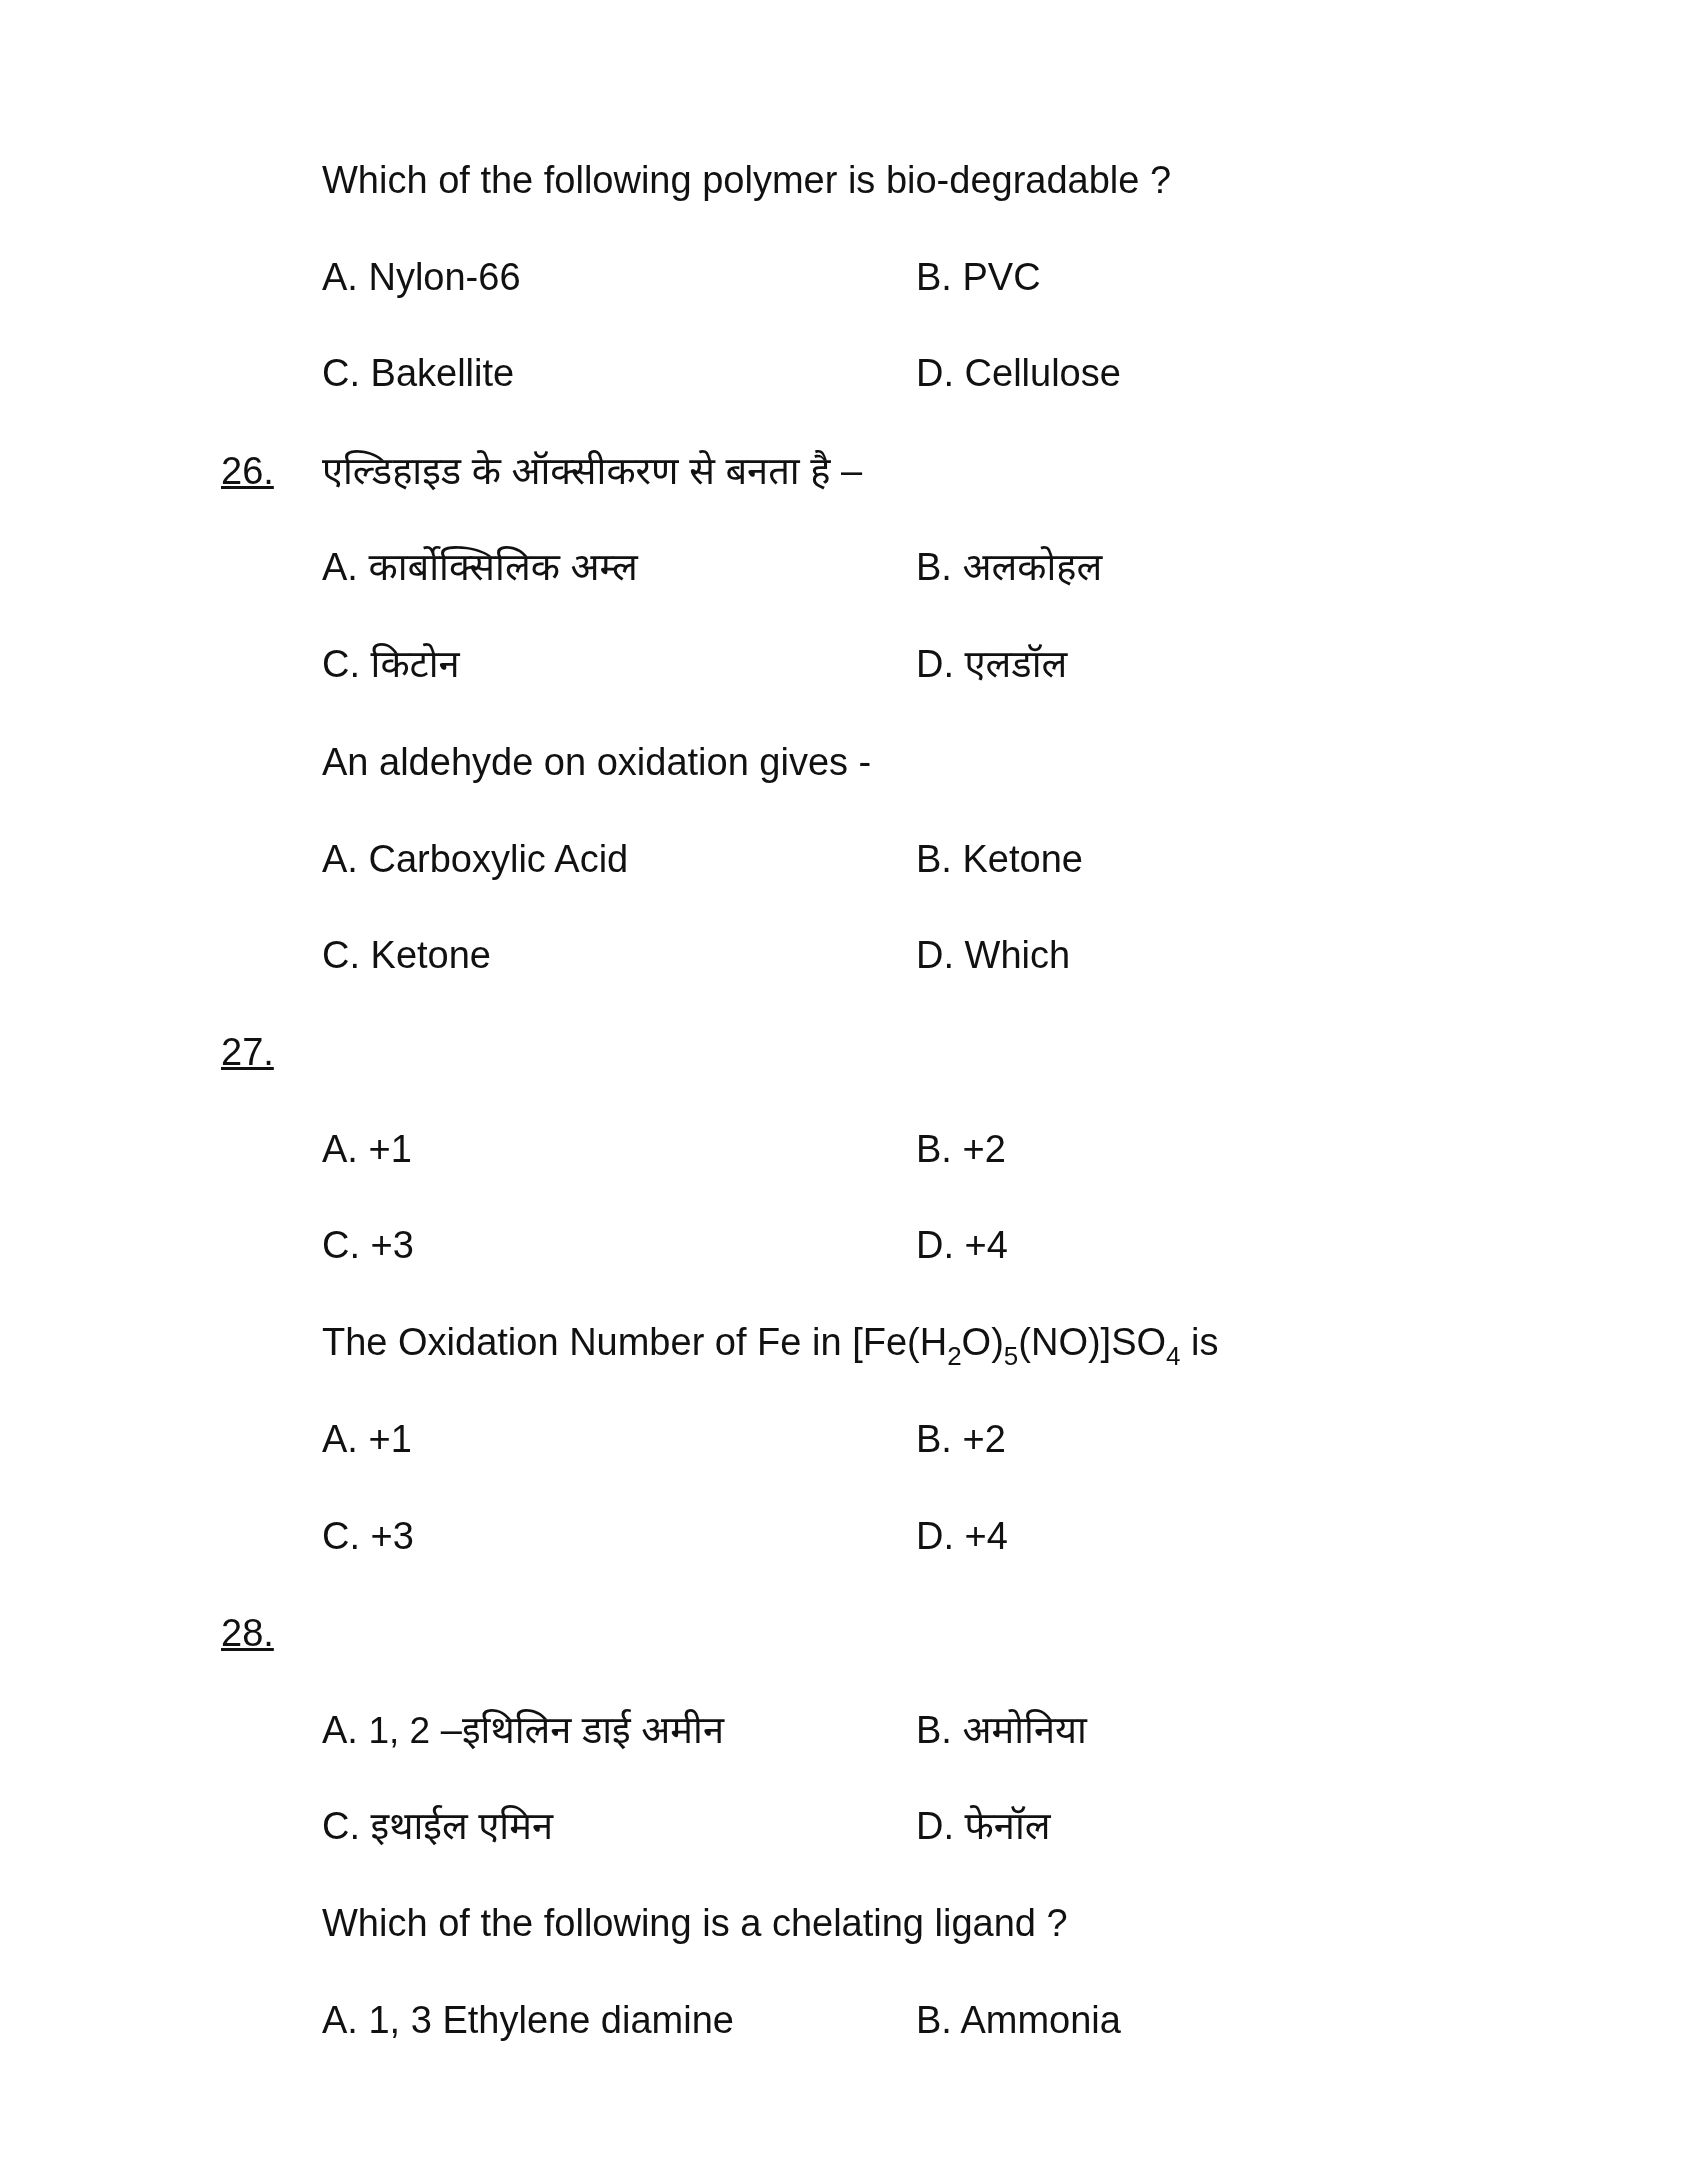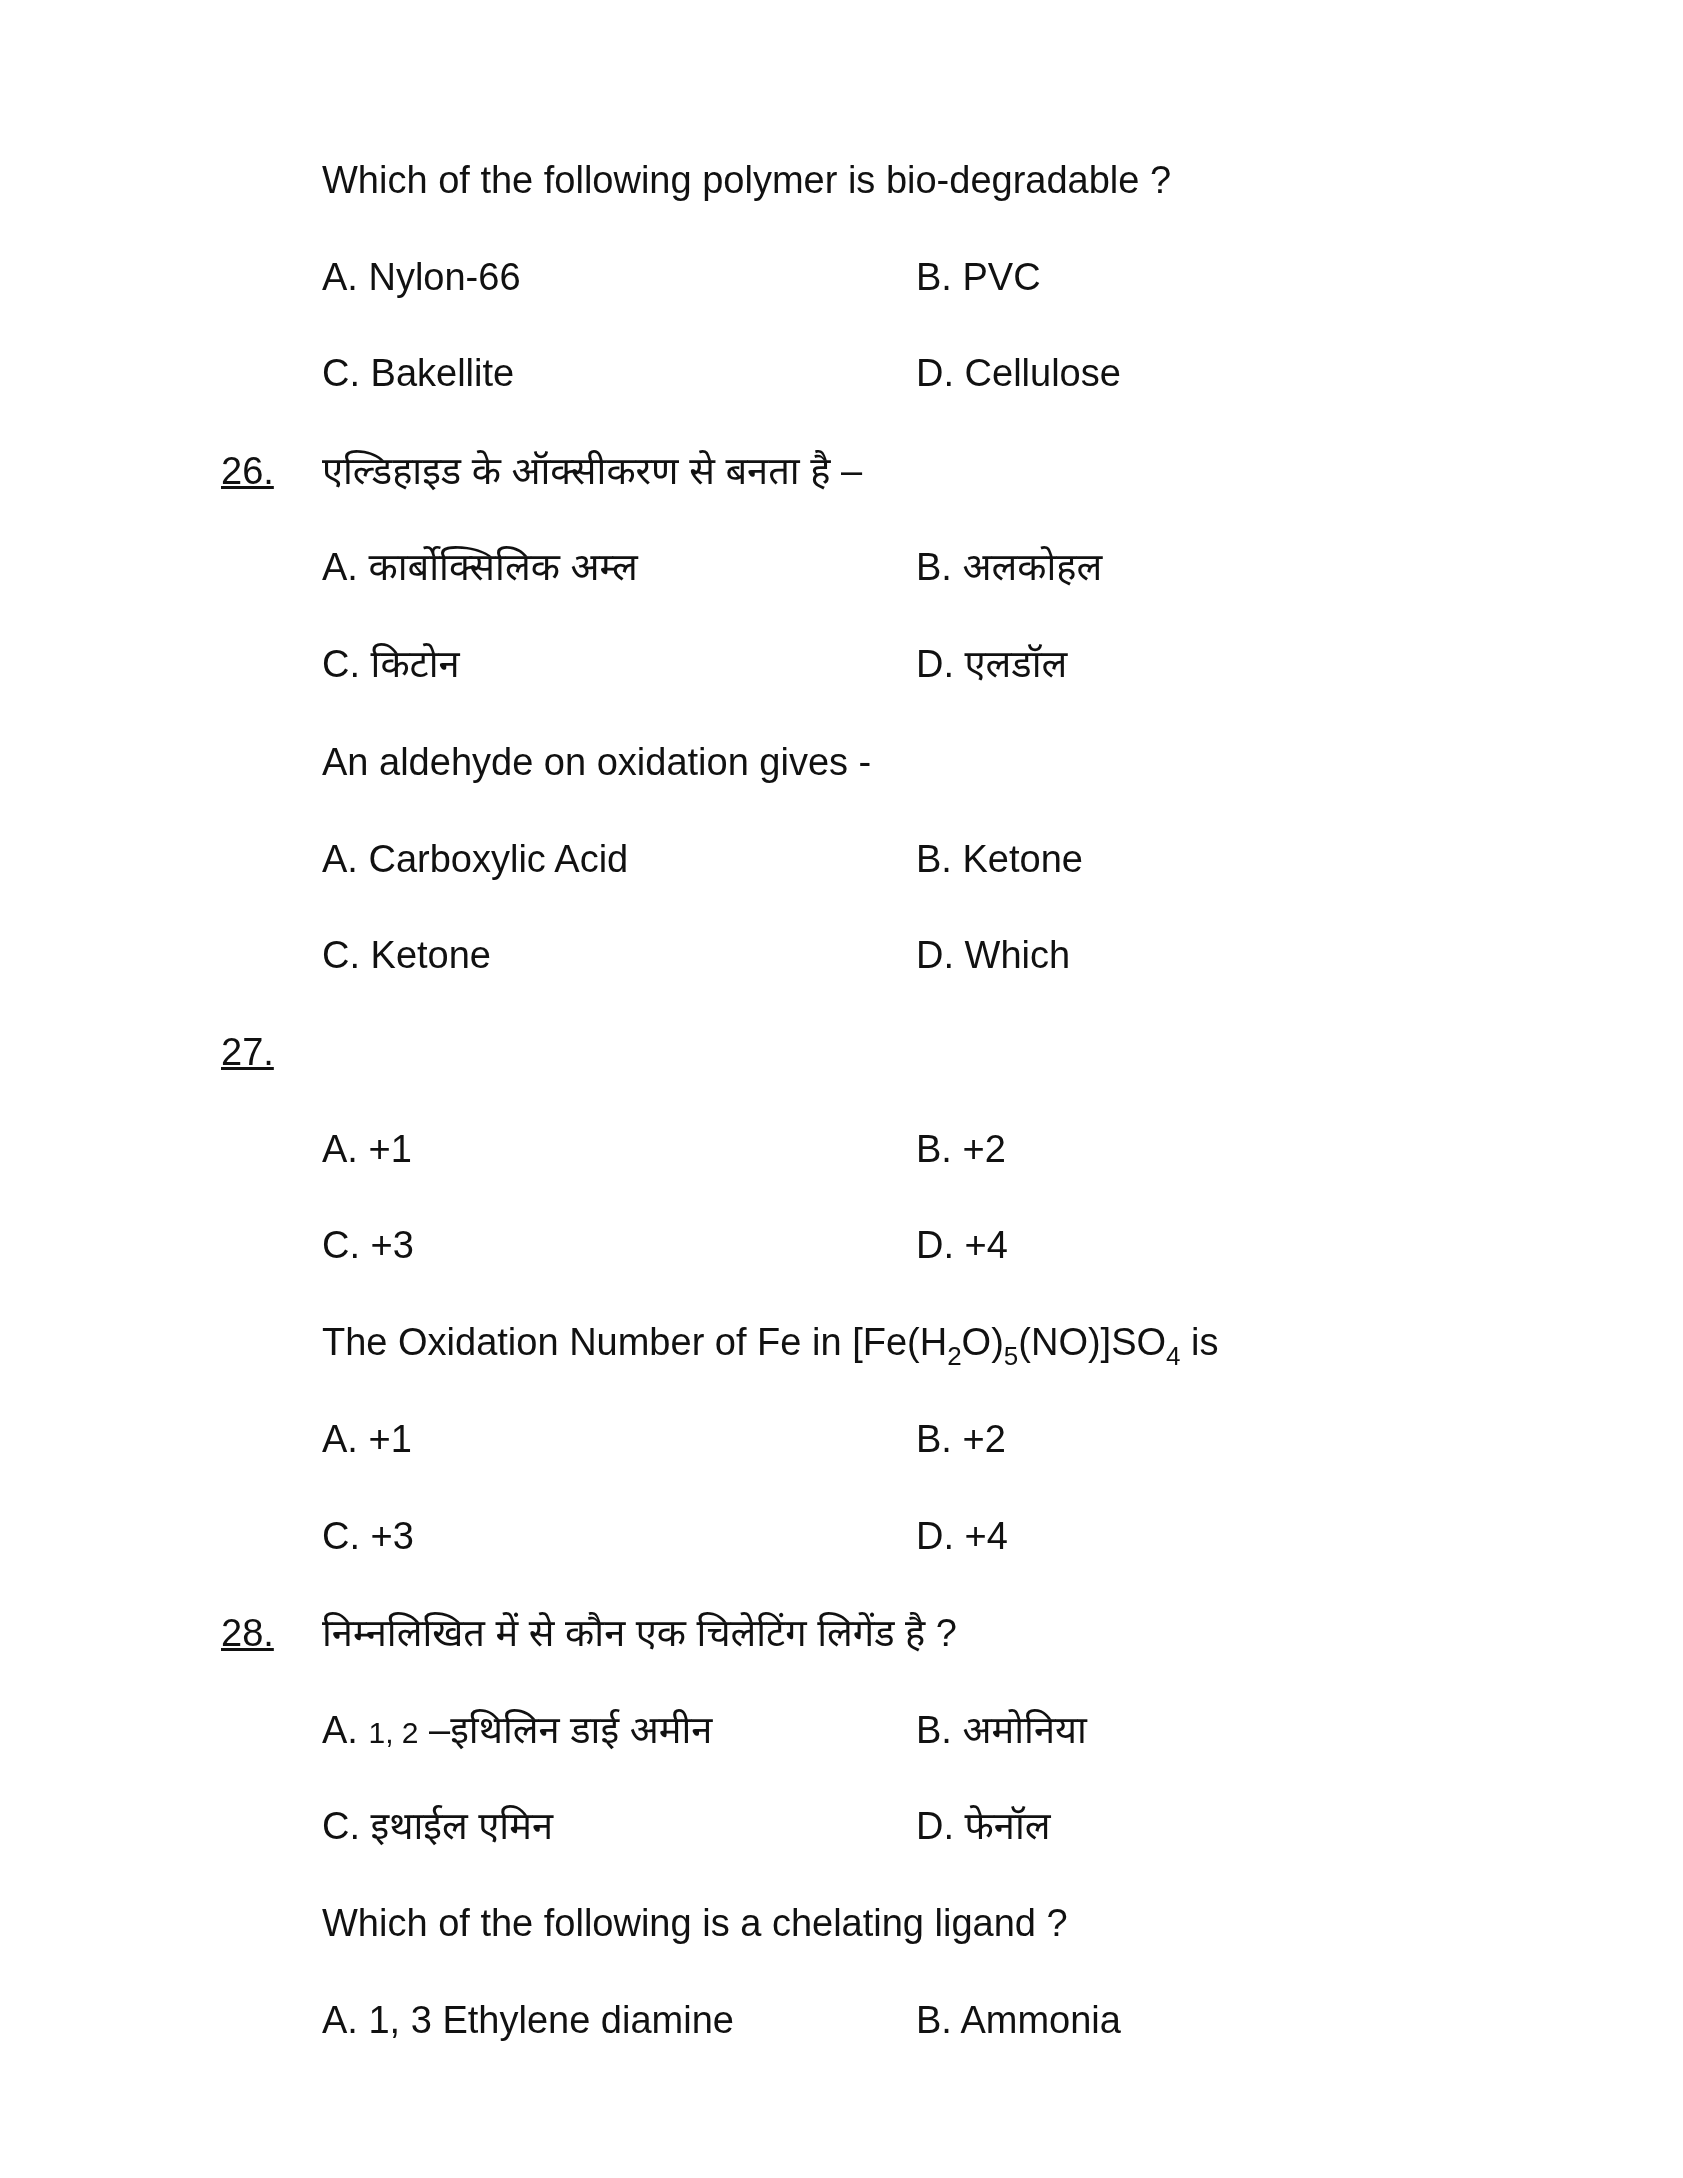--- a/index.html
+++ b/index.html
@@ -4,21 +4,21 @@
 <style>
   html, body { margin: 0; padding: 0; background: #ffffff; }
   body { width: 1683px; height: 2178px; position: relative; overflow: hidden;
          font-family: "Liberation Sans", "DejaVu Sans", sans-serif; color: #111111; }
   .row { position: absolute; left: 0; width: 1372px; height: 40px; font-size: 38px; line-height: 38px; white-space: nowrap; }
   .qnum { position: absolute; left: 221px; top: 0; text-decoration: underline; }
   .text { position: absolute; left: 322px; top: 0; }
   .colA { position: absolute; left: 322px; top: 0; }
   .colB { position: absolute; left: 916px; top: 0; }
   .sub { font-size: 26px; position: relative; top: 10px; }
-  .small { font-size: 30px; margin-top: 40px; }
+  .small { font-size: 37px; margin-top: 40px; }
 </style>
 </head>
 <body>
 
 <div class="row" style="top:161px">
   <span class="text">Which of the following polymer is bio-degradable ?</span>
 </div>
 <div class="row" style="top:258px">
   <span class="colA"><span>A. </span><span>Nylon-66</span></span>
   <span class="colB"><span>B. </span><span>PVC</span></span>
@@ -72,21 +72,20 @@
   <span class="colA"><span>A. </span><span>+1</span></span>
   <span class="colB"><span>B. </span><span>+2</span></span>
 </div>
 <div class="row" style="top:1517px">
   <span class="colA"><span>C. </span><span>+3</span></span>
   <span class="colB"><span>D. </span><span>+4</span></span>
 </div>
 
 <div class="row" style="top:1614px">
   <span class="qnum">28.</span>
-  <span class="text">निम्नलिखित में से कौन एक चिलेटिंग लिगेंड है ?</span>
 </div>
 <div class="row" style="top:1711px">
   <span class="colA"><span>A. </span><span class="small">1, 2</span><span> –इथिलिन डाई अमीन</span></span>
   <span class="colB"><span>B. </span><span>अमोनिया</span></span>
 </div>
 <div class="row" style="top:1807px">
   <span class="colA"><span>C. </span><span>इथाईल एमिन</span></span>
   <span class="colB"><span>D. </span><span>फेनॉल</span></span>
 </div>
 

